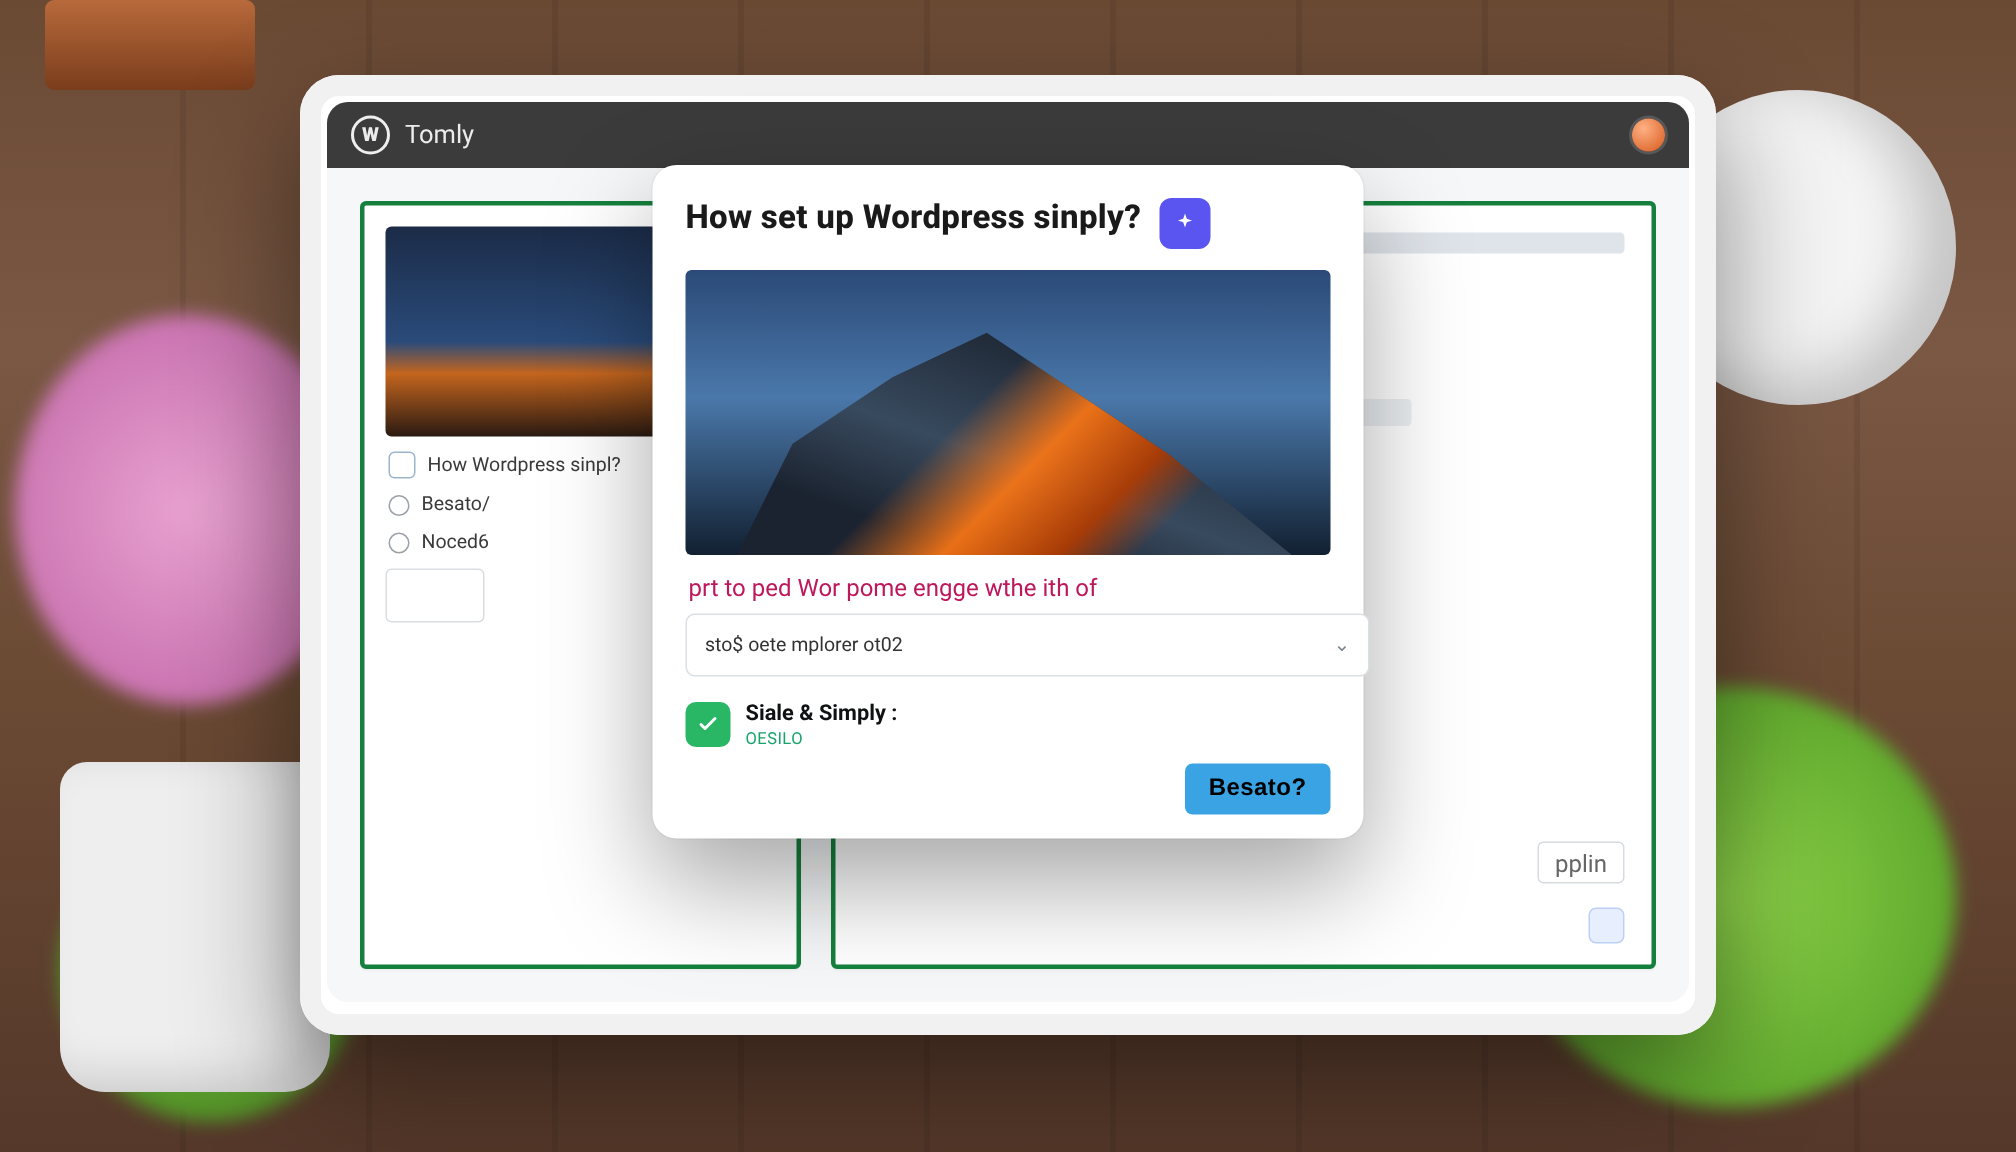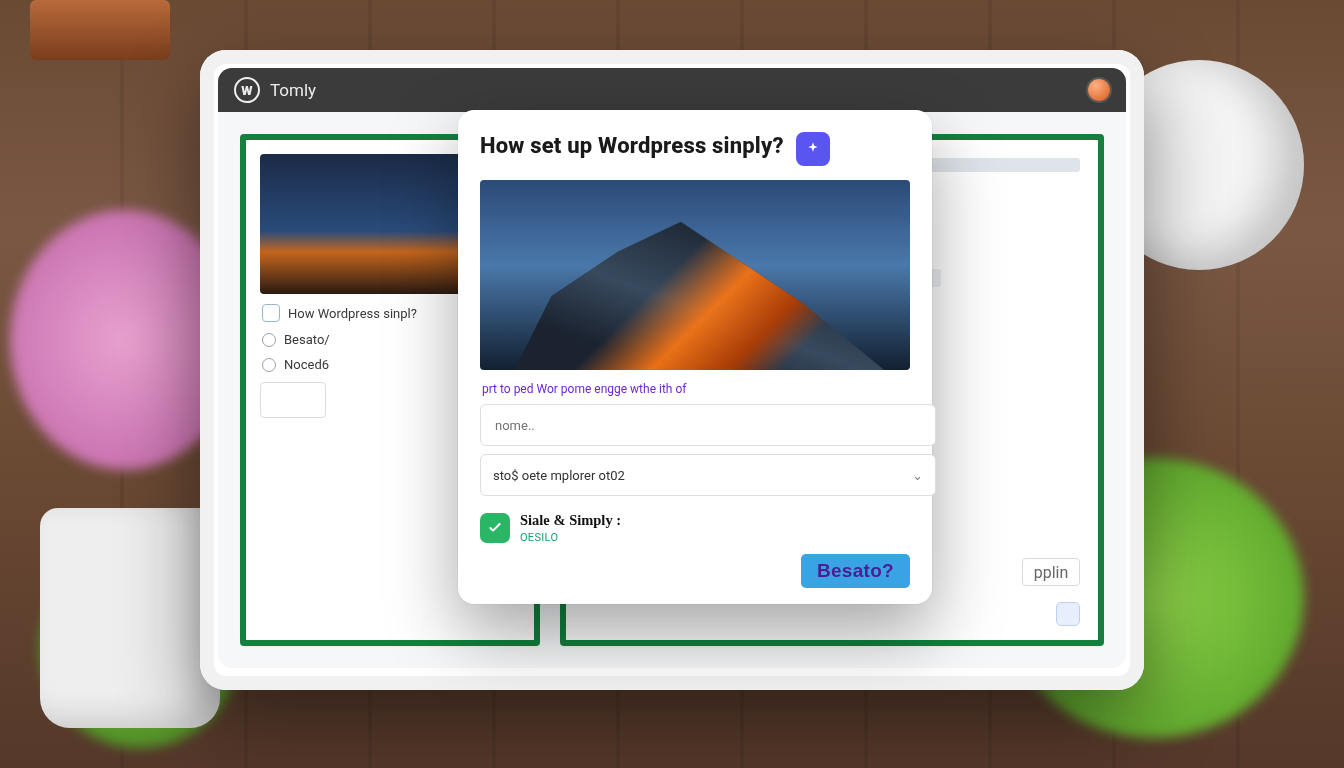--- a/index.html
+++ b/index.html
@@ -30,21 +30,21 @@
   }
   .screen{position:absolute;left:18px;right:18px;top:18px;bottom:22px;border-radius:14px;overflow:hidden;background:#f6f7f8;}
   
   .titlebar{height:44px;background:#3b3b3b;display:flex;align-items:center;padding:0 16px;color:#ececec;gap:10px;}
   .titlebar .wp{width:22px;height:22px;border:2px solid #eee;border-radius:50%;display:flex;align-items:center;justify-content:center;font-weight:900;font-size:13px;}
   .titlebar .title{font-weight:400;font-size:17px;}
   .titlebar .spacer{flex:1;}
   .notif{width:22px;height:22px;border-radius:50%;background:radial-gradient(circle at 35% 30%,#ffb084,#d65a1c);box-shadow:0 0 0 2px rgba(255,255,255,.15);}
   
   .bg-content{position:absolute;inset:44px 0 0 0;display:flex;gap:20px;padding:22px;filter:none;}
-  .card{background:#fff;border:6px solid #15803d;border-radius:4px;box-shadow:0 1px 2px rgba(0,0,0,.04);}
+  .card{background:#fff;border:3px solid #15803d;border-radius:4px;box-shadow:0 1px 2px rgba(0,0,0,.04);}
   .left-card{width:260px;padding:14px;}
   .thumb{width:100%;height:140px;border-radius:4px;background:linear-gradient(180deg,#1b2b47 0%,#2a4b7a 55%,#c4651e 70%,#2a1a12 100%);}
   .opt{display:flex;align-items:center;gap:8px;margin:10px 2px;font-size:13px;color:#3a3a3a;}
   .chk{width:16px;height:16px;border:1.5px solid #9bb5ce;border-radius:4px;}
   .radio{width:12px;height:12px;border:1.5px solid #9aa1a8;border-radius:50%;}
   .stepper{margin-top:10px;width:64px;height:34px;border:1px solid #d9dde1;border-radius:4px;}
   .right-card{flex:1;padding:18px;position:relative;}
   .pbar{height:14px;border-radius:3px;background:linear-gradient(90deg,#2e66e6 0 62%,#dfe4ea 62% 100%);margin-bottom:14px;}
   .subt{font-size:13px;color:#8a8f96;margin-bottom:10px;}
   .swatches{display:flex;gap:6px;flex-wrap:wrap;width:220px;}
@@ -52,42 +52,41 @@
   .skel{height:18px;background:#eceff2;border-radius:3px;margin:10px 0;}
   .pager{position:absolute;right:18px;bottom:14px;width:22px;height:22px;border-radius:5px;background:#e7efff;border:1px solid #bcd0f5;}
   .small-btn{position:absolute;right:18px;bottom:54px;width:56px;height:26px;border:1px solid #d6dbe0;border-radius:4px;font-size:16px;color:#666;display:flex;align-items:center;justify-content:center;}
 
   
   .modal{
     position:absolute;left:435px;top:110px;width:430px;
     background:#fff;border-radius:16px;
     box-shadow:0 30px 70px rgba(0,0,0,.35),0 0 0 1px rgba(0,0,0,.03);
     padding:22px 22px 16px;
-    margin-left:23px;
   }
   .modal-head{display:flex;align-items:flex-start;gap:12px;}
   .modal-title{font-size:22px;font-weight:800;line-height:1.25;color:#1a1a1a;letter-spacing:.2px;}
   .sparkle{width:34px;height:34px;flex:0 0 34px;border-radius:8px;background:#5a55f0;display:flex;align-items:center;justify-content:center;color:#fff;}
   .hero{margin-top:14px;width:100%;height:190px;border-radius:4px;overflow:hidden;position:relative;background:linear-gradient(180deg,#2b4a78 0%,#4a78aa 45%,#122031 100%);}
   .peak{position:absolute;left:8%;right:6%;bottom:0;height:78%;
     background:
       linear-gradient(135deg,rgba(255,120,20,.0) 40%,rgba(255,120,20,.9) 55%,rgba(180,60,0,.9) 70%,rgba(0,0,0,0) 80%),
       linear-gradient(200deg,#1b2330 20%,#384a5e 55%,#1b2330 80%);
     clip-path:polygon(0% 100%,10% 50%,28% 20%,45% 0%,60% 25%,78% 55%,100% 100%);
   }
-  .hint{font-size:12px;color:#6d28d9;margin:12px 2px 4px;}
+  .hint{font-size:16px;color:#be185d;margin:12px 2px 4px;}
   .field{width:100%;height:40px;border:1px solid #dadfe4;border-radius:6px;padding:0 12px;font-size:13px;color:#333;background:#fff;display:flex;align-items:center;justify-content:space-between;margin-top:8px;}
   .field input{border:none;outline:none;width:100%;font:inherit;color:#333;background:transparent;}
   .chev{color:#7d848b;}
   .result{display:flex;align-items:center;gap:10px;margin-top:16px;}
   .ok{width:30px;height:30px;border-radius:7px;background:#29b765;display:flex;align-items:center;justify-content:center;color:#fff;}
-  .res-title{font-weight:700;font-size:14.5px;color:#0f1112;font-family:Liberation Serif, serif;}
+  .res-title{font-weight:700;font-size:14.5px;color:#0f1112;}
   .res-sub{font-size:11px;color:#17a36c;margin-top:2px;letter-spacing:.3px;text-transform:uppercase;}
   .modal-actions{display:flex;justify-content:flex-end;margin-top:10px;}
-  .btn-primary{background:#3aa3e3;color:#4c1d95;border:none;border-radius:5px;height:34px;padding:0 16px;font-size:19px;font-weight:600;letter-spacing:.3px;}
+  .btn-primary{background:#3aa3e3;color:#000000;border:none;border-radius:5px;height:34px;padding:0 16px;font-size:16px;font-weight:600;letter-spacing:.3px;}
 </style>
 </head>
 <body>
 
 <div class="desk">
   <div class="copper"></div>
   <div class="blob pink"></div>
   <div class="blob green1"></div>
   <div class="blob green2"></div>
   <div class="mug"></div>
@@ -154,23 +153,20 @@
           </svg>
       </div>
     </div>
 
     <div class="hero">
       <div class="peak"></div>
     </div>
 
     <div class="hint">prt to ped Wor pome engge wthe ith of</div>
 
-    <div class="field">
-      <input type="text" placeholder="nome.." style="">
-    </div>
 
     <div class="field">
       <span>sto$ oete mplorer ot02</span>
       <span class="chev">⌄</span>
     </div>
 
 
     <div class="result">
       <div class="ok">
         <svg width="16" height="16" viewBox="0 0 24 24">

